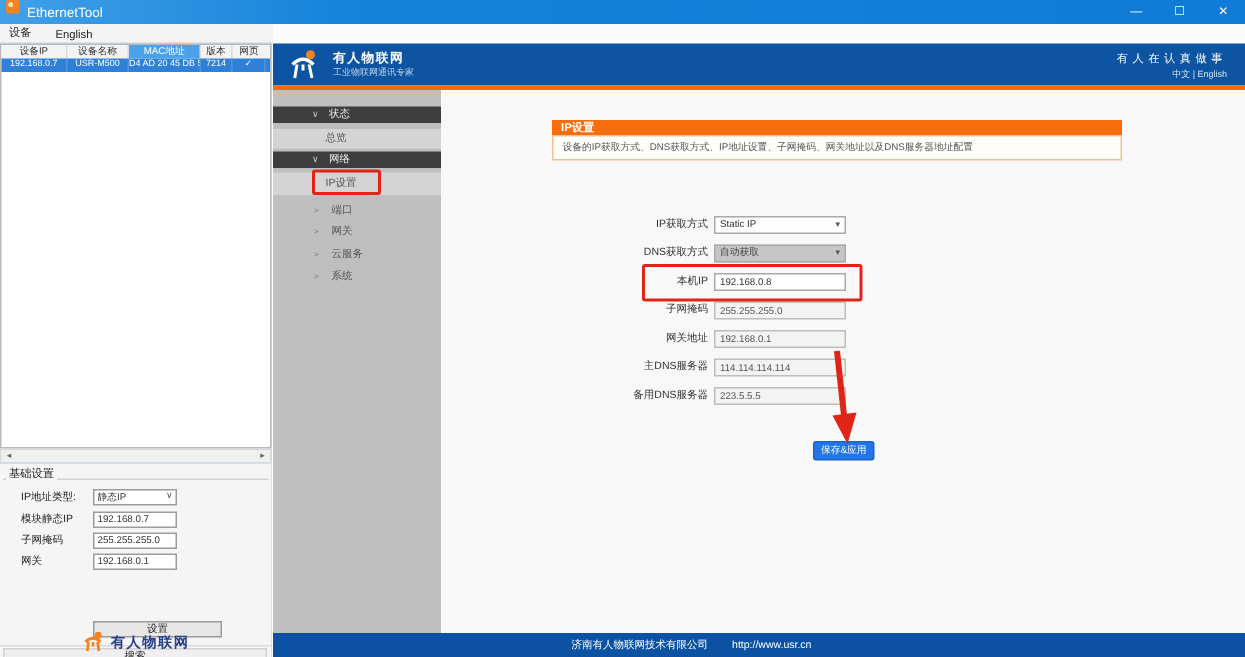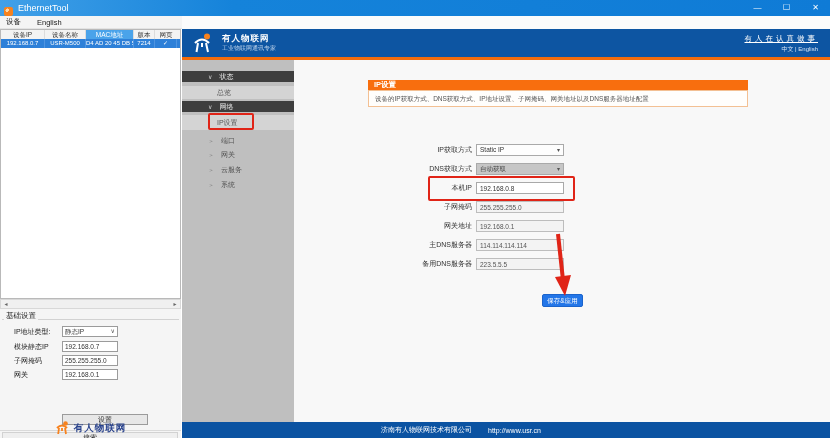--- a/index.html
+++ b/index.html
@@ -3,21 +3,21 @@
 <meta charset="utf-8">
 <style>
   * { margin:0; padding:0; box-sizing:border-box; }
   html,body { width:830px; height:438px; overflow:hidden; }
   body { font-family:"Liberation Sans","DejaVu Sans",sans-serif; }
   .screen { position:relative; width:830px; height:438px; background:#fff; overflow:hidden; }
 
   
   .titlebar { position:absolute; left:0; top:0; width:830px; height:16px;
     background:linear-gradient(90deg,#41a0e8 0%,#1583da 28%,#0f7bd6 100%);
-    display:flex; align-items:flex-end; color:#fff; }
+    display:flex; align-items:flex-start; color:#fff; }
   .app-icon { width:9px; height:9px; margin:0 5px 0 4px; border-radius:2px;
     background:radial-gradient(circle at 35% 35%,#ffd9a8 0 20%,#f7821e 21% 100%); }
   .app-title { font-size:9px; line-height:16px; }
   .win-controls { position:absolute; right:0; top:0; height:16px; display:flex; }
   .win-btn { width:29px; height:16px; text-align:center; font-size:8px; line-height:16px; color:#fff; cursor:pointer; }
   .menubar { position:absolute; left:0; top:16px; width:830px; height:13px; background:#f4f4f4;
     border-bottom:1px solid #e3e3e3; display:flex; align-items:center; gap:16px; padding-left:6px; }
   .menu-item { font-size:7.5px; color:#222; }
 
   
@@ -52,21 +52,21 @@
     border:1px solid #d2d2d2; font-size:7px; line-height:10px; text-align:center; color:#222; cursor:pointer; }
   .panel-logo { position:absolute; left:0; top:389px; width:181px; height:20px; display:flex; align-items:center; justify-content:center; gap:4px; }
   .panel-logo-text { font-size:9.5px; font-weight:bold; color:#27418c; letter-spacing:1px; }
 
   
   .web-strip { position:absolute; left:182px; top:16px; width:648px; height:13px; background:#fbfbfb; }
   .web-header { position:absolute; left:182px; top:29px; width:648px; height:28px; background:#0d55a2; }
   .wh-logo { position:absolute; left:10px; top:4px; }
   .wh-brand { position:absolute; left:40px; top:4px; font-size:8.5px; font-weight:bold; color:#fff; letter-spacing:1px; }
   .wh-slogan { position:absolute; left:40px; top:15px; font-size:6px; color:#bcd2ea; }
-  .wh-motto { position:absolute; right:12px; top:5px; font-size:7.5px; color:#fff; letter-spacing:3px;text-decoration:underline; }
+  .wh-motto { position:absolute; right:12px; top:5px; font-size:7.5px; color:#fff; letter-spacing:3px; }
   .wh-lang { position:absolute; right:12px; top:16px; font-size:6px; color:#d7e5f4; cursor:pointer; }
   .orange-line { position:absolute; left:182px; top:57px; width:648px; height:3px; background:#f26c0c; }
 
   .web-nav { position:absolute; left:182px; top:60px; width:112px; height:362px; background:#bfbfbf; }
   .nav-bar { position:absolute; left:0; width:112px; height:11px; background:#3e3e3e; color:#ececec;
     font-size:7px; line-height:11px; cursor:pointer; }
   .nav-bar .chev { margin-left:26px; margin-right:7px; font-size:6px; color:#cfcfcf; }
   .nav-sub { position:absolute; left:0; width:112px; height:13px; background:#d4d4d4; color:#555;
     font-size:7px; line-height:13px; padding-left:35px; cursor:pointer; }
   .nav-col { position:absolute; left:0; width:112px; height:11px; color:#555; font-size:7px; line-height:11px; cursor:pointer; }

